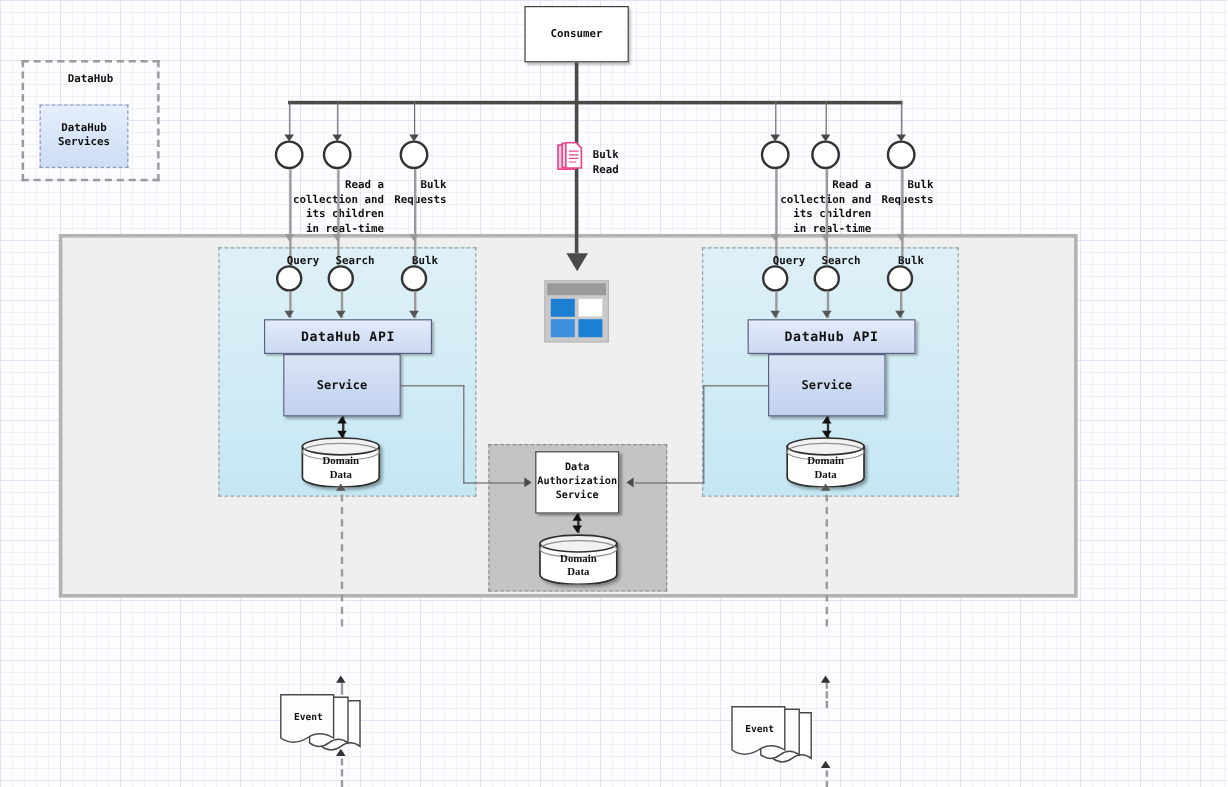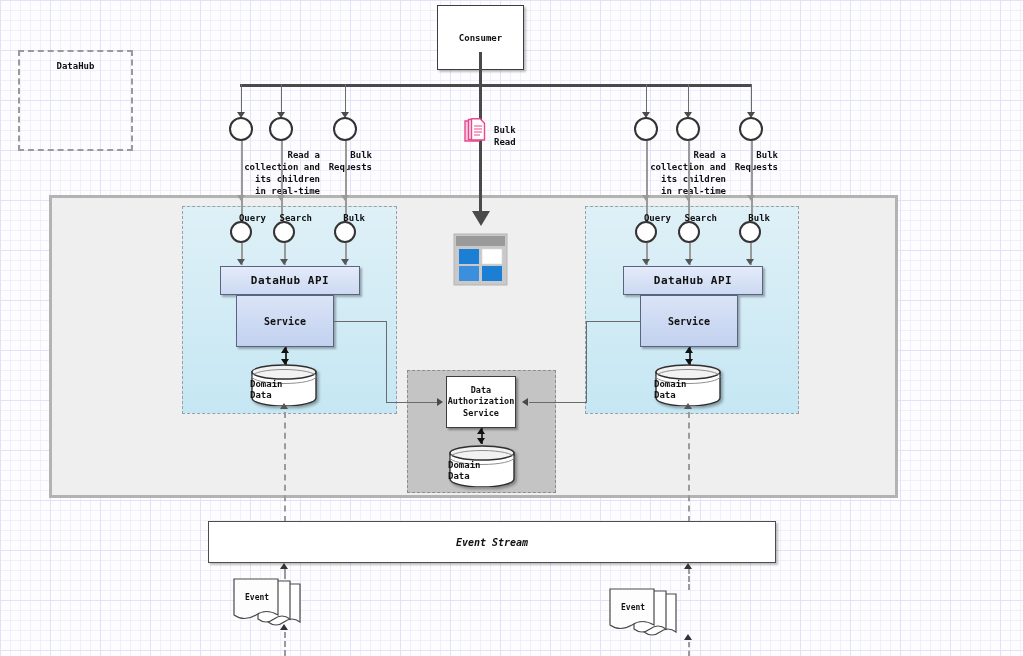--- a/index.html
+++ b/index.html
@@ -140,27 +140,28 @@
     box-shadow: 2px 2px 2px rgba(0,0,0,0.3);
     display: flex; align-items: center; justify-content: center;
     font-size: 10px; font-weight: bold; color: #111;
   }
 
   
   .cyl { filter: drop-shadow(2px 2px 1.5px rgba(0,0,0,0.35)); }
   .cyl-label {
     position: absolute;
     left: 0; right: 0;
-    text-align: left;
+    text-align: center;
     font-size: 9px;
     font-weight: bold;
     color: #111;
     line-height: 1.25;
     white-space: pre-line;
     pointer-events: none;
+    font-family: Liberation Serif, serif;
   }
 
   
   .event-stream {
     background: #ffffff;
     border: 1px solid #4d4d4d;
     box-shadow: 2px 2px 2px rgba(0,0,0,0.25);
     display: flex; align-items: center; justify-content: center;
     font-size: 10px; font-style: italic; font-weight: bold; color: #111;
   }
@@ -188,30 +189,32 @@
     text-align: center; line-height: 1.35; white-space: pre-line;
   }
 </style>
 </head>
 <body>
 
 <div id="canvas">
 
   <div class="abs legend-outer" style="left:18px; top:50px; width:115px; height:101px;"></div>
   <div class="abs legend-title" style="left:18px; top:61px; width:115px;">DataHub</div>
+  <div class="abs legend-swatch" style="left:33px; top:87px; width:74px; height:53px;">DataHub
+Services</div>
 
   <div class="abs gray-container" style="left:49px; top:195px; width:849px; height:303px;"></div>
 
   <div class="abs blue-panel" style="left:182px; top:206px; width:215px; height:208px;"></div>
 
   <div class="abs blue-panel" style="left:585px; top:206px; width:214px; height:208px;"></div>
 
   <div class="abs center-panel" style="left:407px; top:370px; width:149px; height:123px;"></div>
 
-  <div class="abs consumer-box" style="left:437px; top:5px; width:87px; height:65px;">Consumer</div>
+  <div class="abs consumer-box" style="left:437px; top:5px; width:87px; height:47px;">Consumer</div>
 
   <div class="abs vline-thick" style="left:479px; top:52px; height:33px;"></div>
 
   <div class="abs hline-thick" style="left:240px; top:84px; width:512px;"></div>
 
   <div class="abs vline-thick" style="left:479px; top:84px; height:127px;"></div>
   <div class="abs arr-down-big" style="left:472px; top:211px;"></div>
 
   <div class="abs" style="left:464px; top:118px; width:22px; height:26px;">
     <svg width="22" height="26" viewBox="0 0 22 26">
@@ -379,21 +382,20 @@
   <div class="abs cyl" style="left:448px; top:445px; width:68px; height:42px;">
     <svg width="68" height="42" viewBox="0 0 68 42">
       <path d="M2 8 V34 A32 8 0 0 0 66 34 V8 Z" fill="#ffffff" stroke="#2f2f2f" stroke-width="1.4"></path>
       <ellipse cx="34" cy="8" rx="32" ry="7" fill="#f2f2f2" stroke="#2f2f2f" stroke-width="1.4"></ellipse>
       <ellipse cx="34" cy="12.5" rx="32" ry="7" fill="none" stroke="#8f8f8f" stroke-width="1"></ellipse>
     </svg>
     <div class="cyl-label" style="top:15px;">Domain
 Data</div>
   </div>
 
-  <div class="abs event-stream" style="left:208px; top:521px; width:568px; height:42px;">Event Stream</div>
 
   <div class="abs" style="left:230px; top:578px; width:82px; height:60px;">
     <svg width="82" height="60" viewBox="0 0 82 60">
       <path d="M38 6 H70 V44 Q62 38 54 44 Q46 50 38 44 Z" fill="#ffffff" stroke="#4a4a4a" stroke-width="1.2"></path>
       <path d="M28 3 H60 V41 Q52 35 44 41 Q36 47 28 41 Z" fill="#ffffff" stroke="#4a4a4a" stroke-width="1.2"></path>
       <path d="M4 1 H48 V37 Q36 30 26 37 Q14 44 4 37 Z" fill="#fdfdfd" stroke="#4a4a4a" stroke-width="1.2"></path>
     </svg>
     <div class="docbox-label" style="left:15px; top:15px;">Event</div>
   </div>
   <div class="abs vline-dash" style="left:284px; top:568px; height:11px;"></div>

